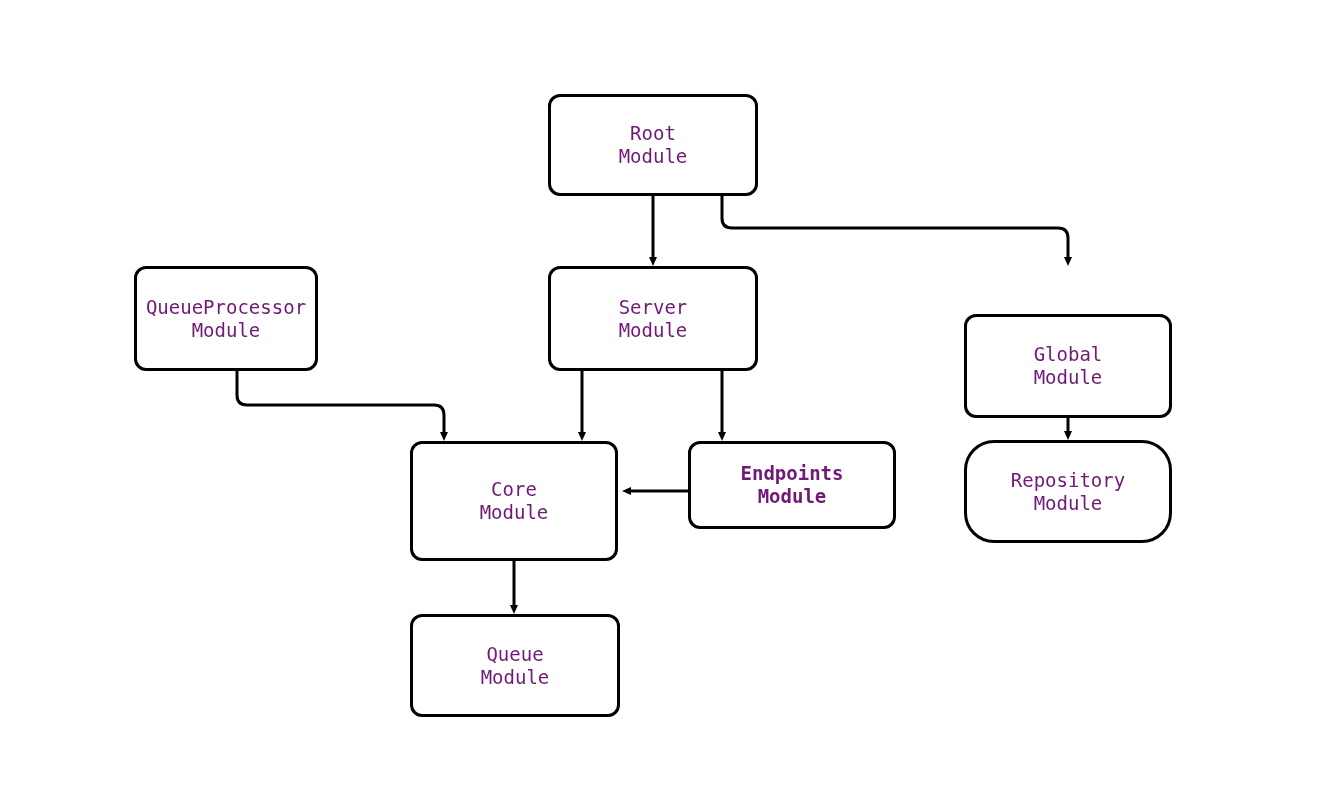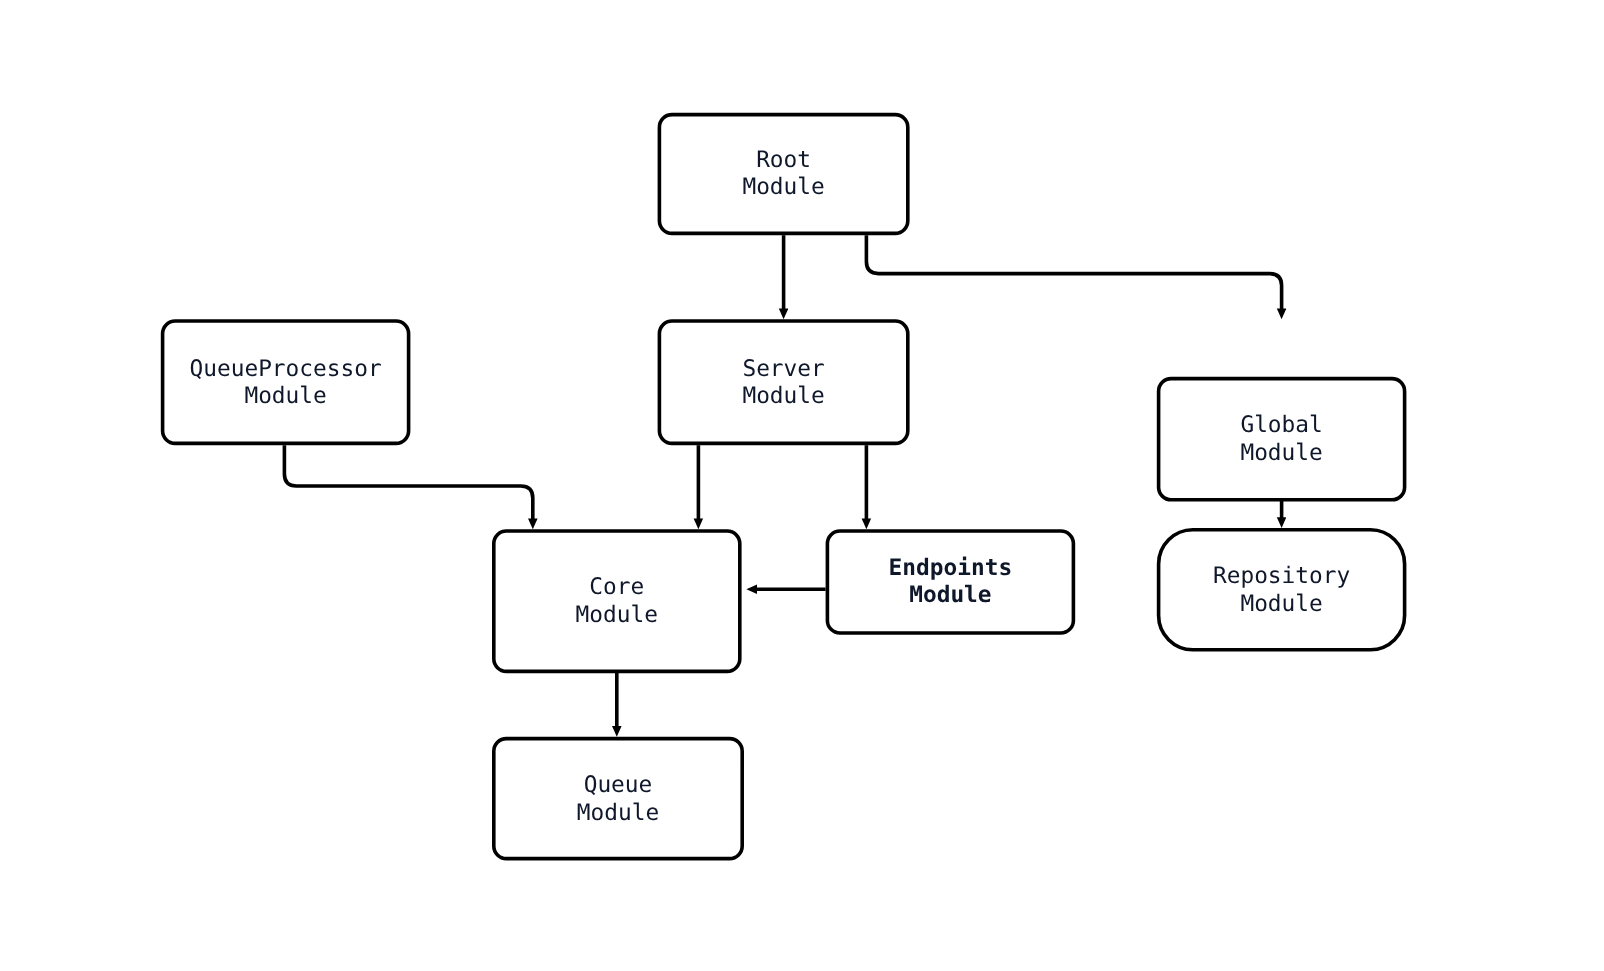--- a/index.html
+++ b/index.html
@@ -26,21 +26,21 @@
   .node {
     position: absolute;
     box-sizing: border-box;
     background: #ffffff;
     border: 3px solid #000000;
     border-radius: 12px;
     display: flex;
     flex-direction: column;
     align-items: center;
     justify-content: center;
-    color: #0f172a;
+    color: #701a75;
   }
   .node-line {
     font-size: 19px;
     line-height: 23px;
     letter-spacing: 0px;
     white-space: pre;
     text-align: center;
   }
 </style>
 </head>
@@ -64,21 +64,21 @@
         <path d="M 1068 370 L 1068 432" fill="none" stroke="#000000" stroke-width="3" marker-end="url(#arrowhead)"></path>
         <path d="M 514 543 L 514 606" fill="none" stroke="#000000" stroke-width="3" marker-end="url(#arrowhead)"></path>
       </g>
   </svg>
 
   <div class="node" style="left:548px;top:94px;width:210px;height:102px;">
     <div class="node-line">Root</div>
     <div class="node-line">Module</div>
   </div>
 
-  <div class="node" style="left:134px;top:266px;width:208px;height:105px;">
+  <div class="node" style="left:134px;top:266px;width:184px;height:105px;">
     <div class="node-line">QueueProcessor</div>
     <div class="node-line">Module</div>
   </div>
 
   <div class="node" style="left:548px;top:266px;width:210px;height:105px;">
     <div class="node-line">Server</div>
     <div class="node-line">Module</div>
   </div>
 
   <div class="node" style="left:964px;top:266px;width:208px;height:104px;margin-top:48px;">

